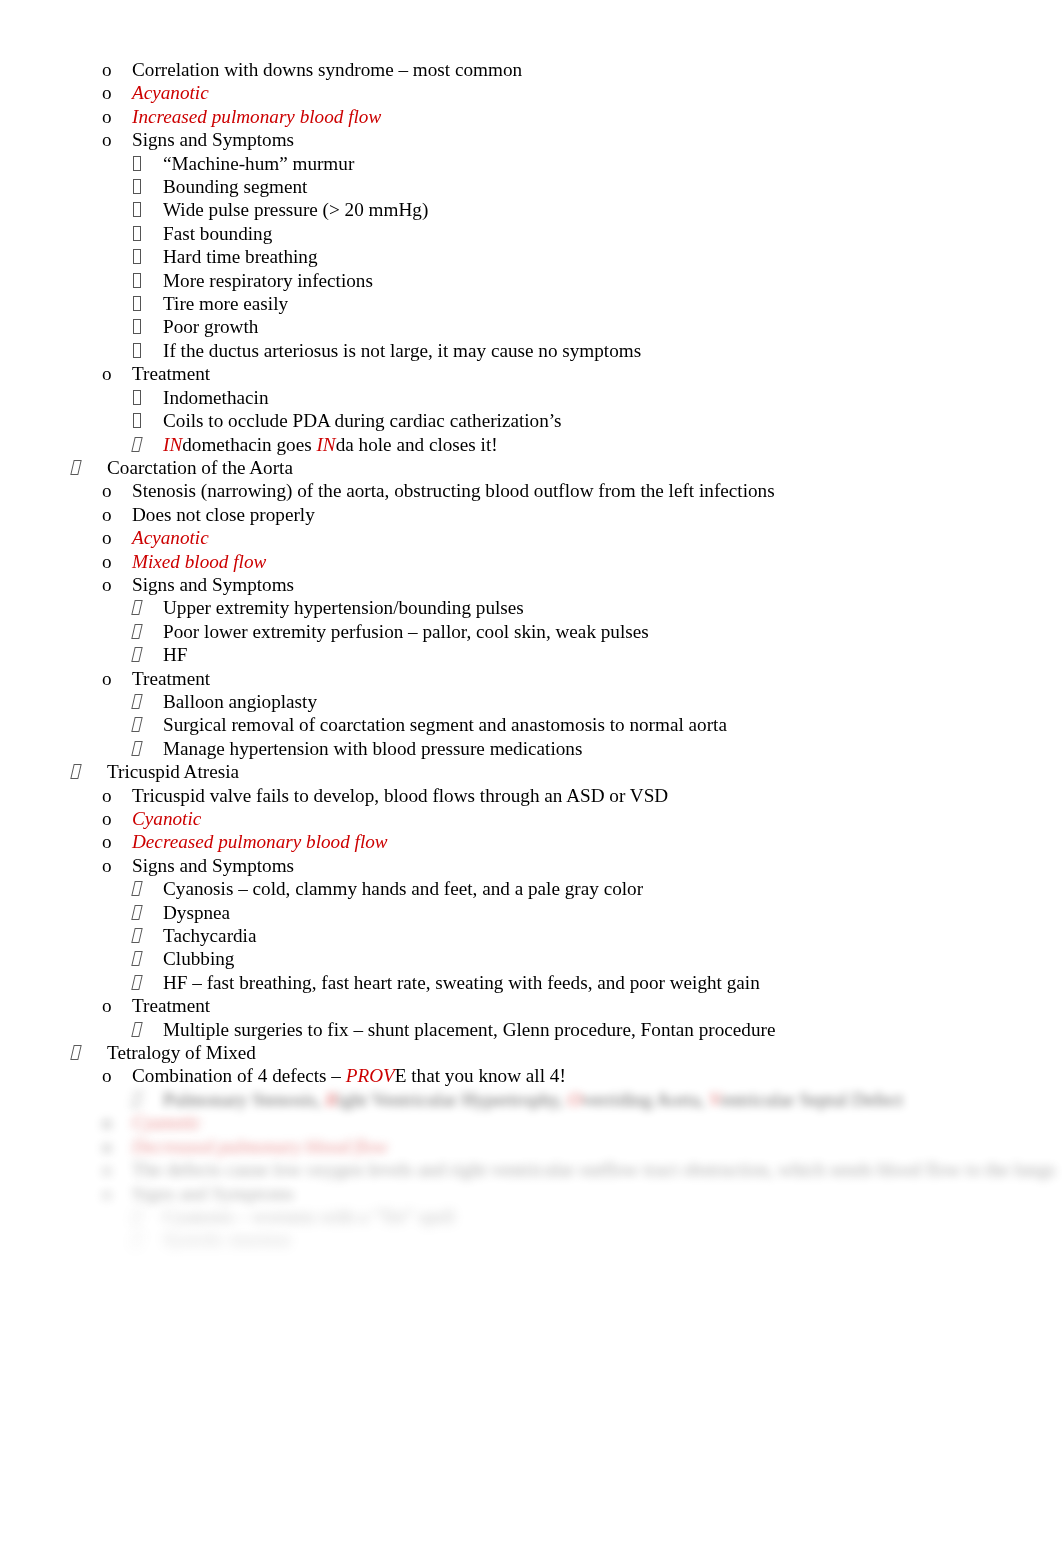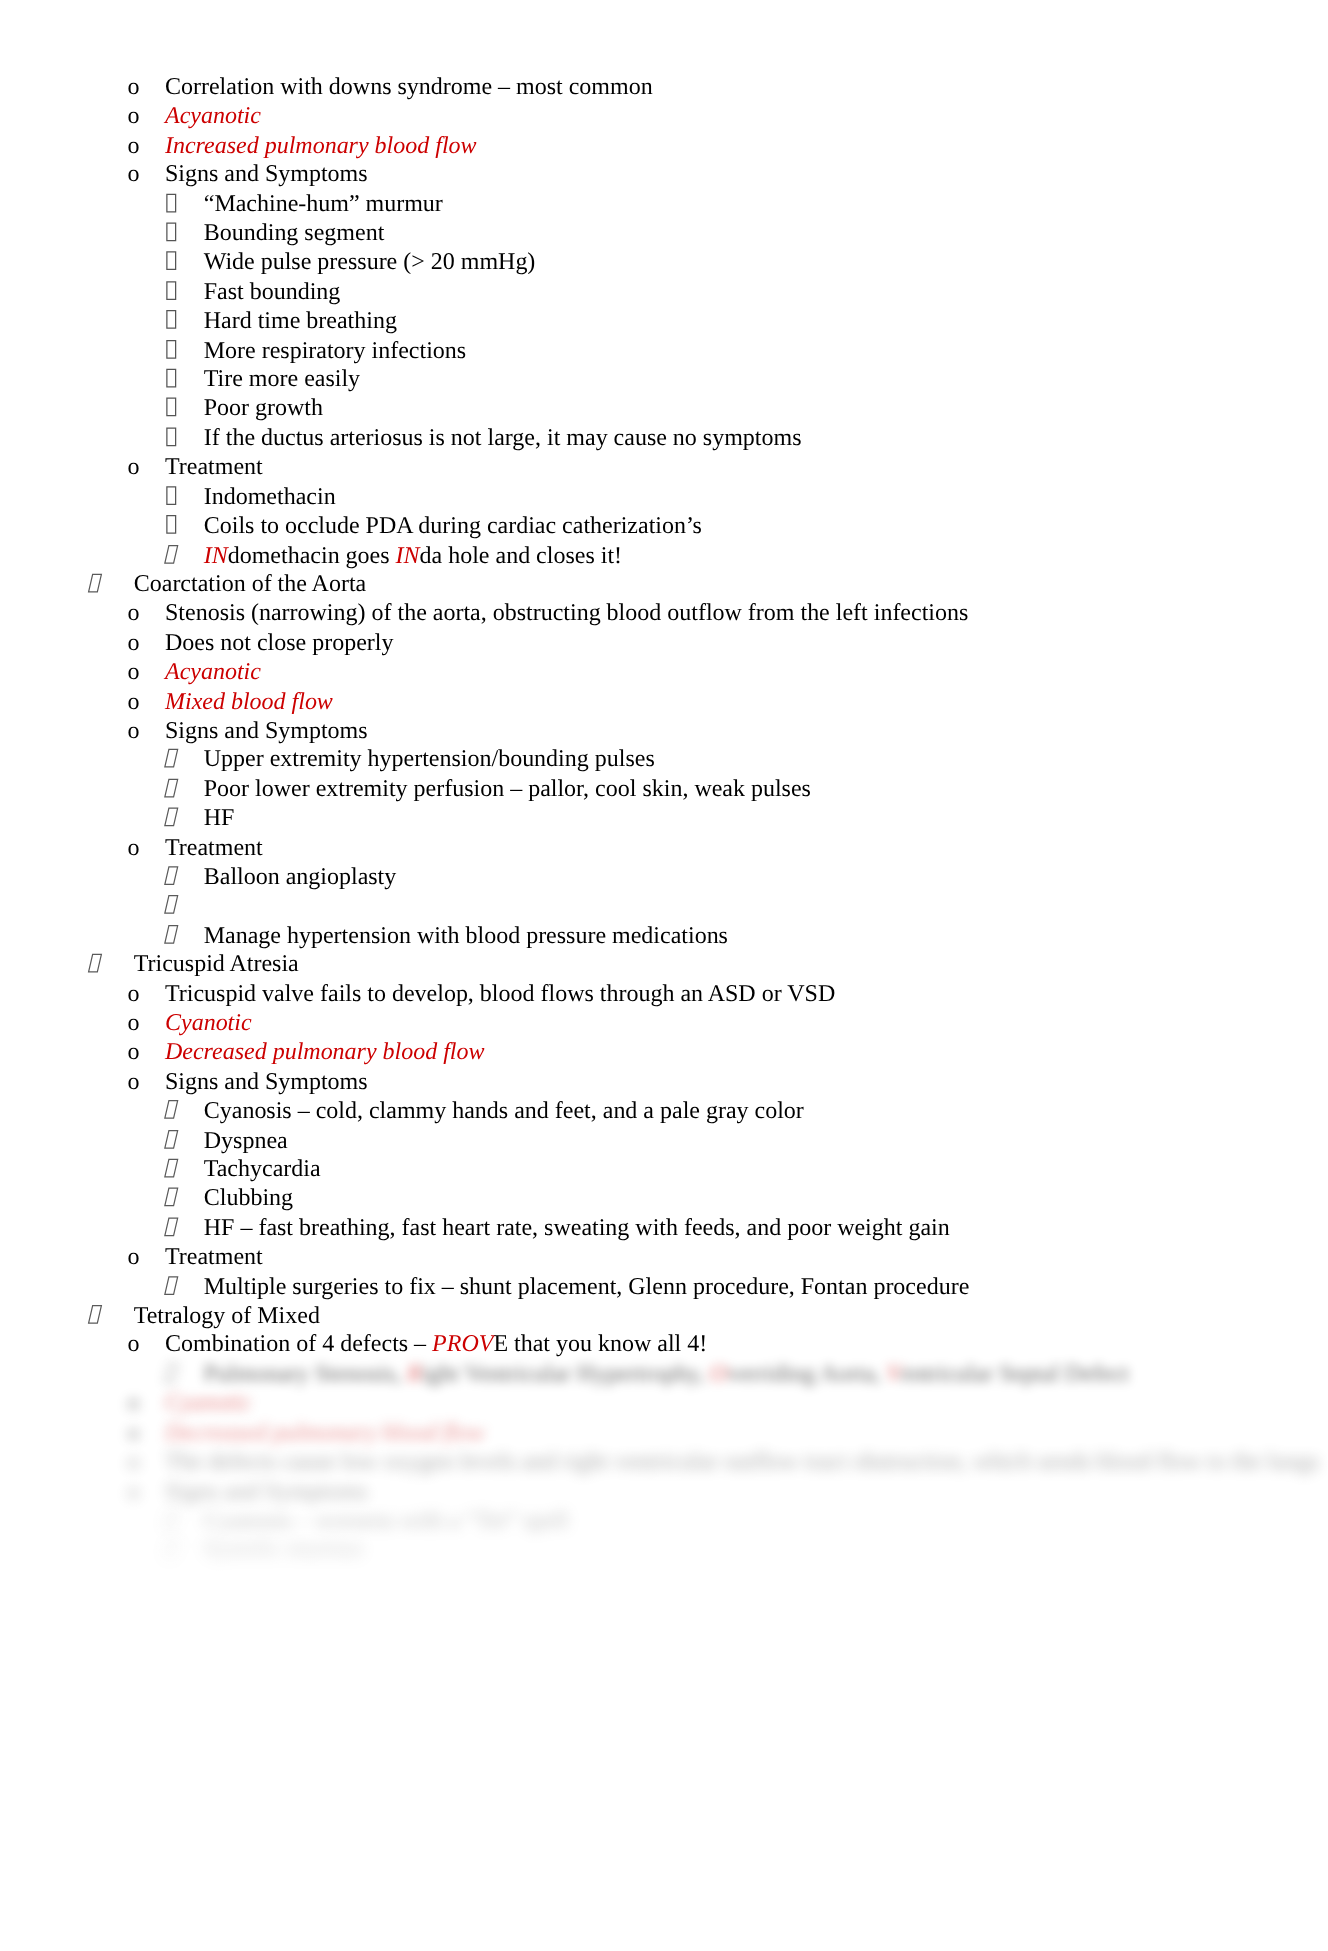--- a/index.html
+++ b/index.html
@@ -230,20 +230,21 @@
       <span class="marker">o</span>
       <span class="txt">Treatment</span>
     </div>
 
     <div class="row lvl3">
       <span class="marker"><i class="tofu slant"></i></span>
       <span class="txt">Balloon angioplasty</span>
     </div>
     <div class="row lvl3">
       <span class="marker"><i class="tofu slant"></i></span>
+      <span class="txt">Surgical removal of coarctation segment and anastomosis to normal aorta</span>
     </div>
     <div class="row lvl3">
       <span class="marker"><i class="tofu slant"></i></span>
       <span class="txt">Manage hypertension with blood pressure medications</span>
     </div>
 
     <div class="row lvl1">
       <span class="marker"><i class="tofu slant"></i></span>
       <span class="txt">Tricuspid Atresia</span>
     </div>

